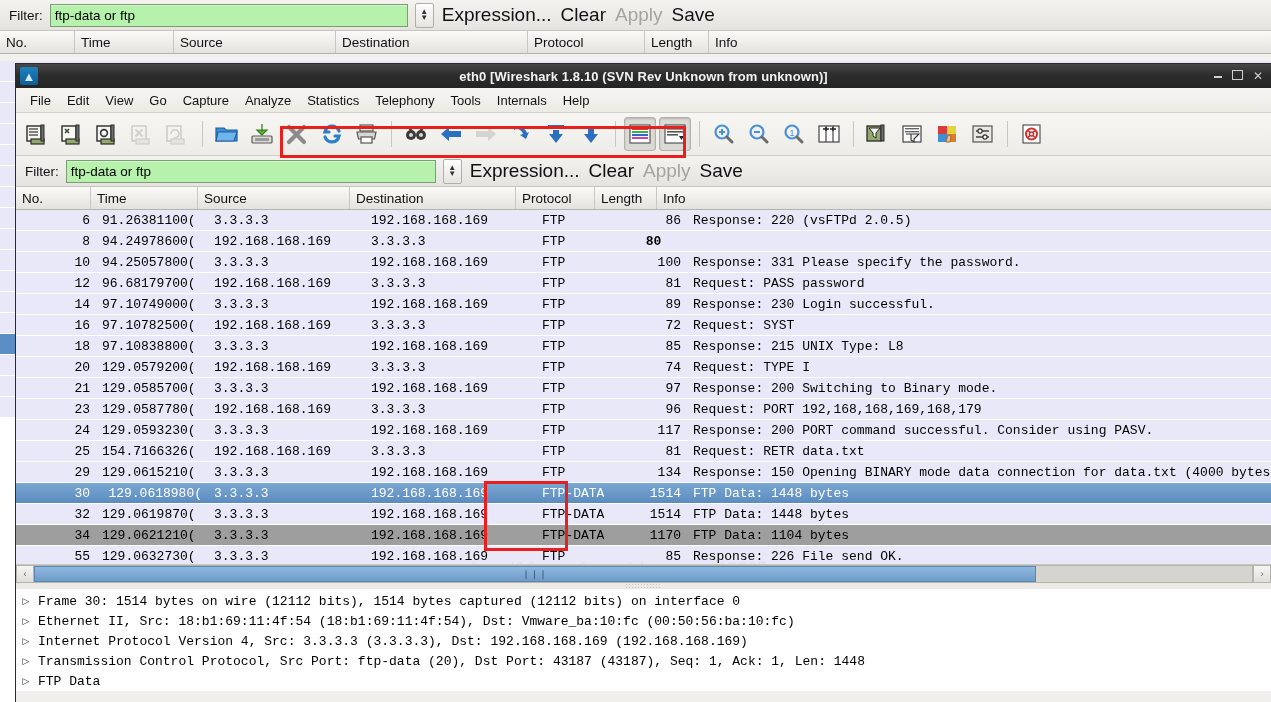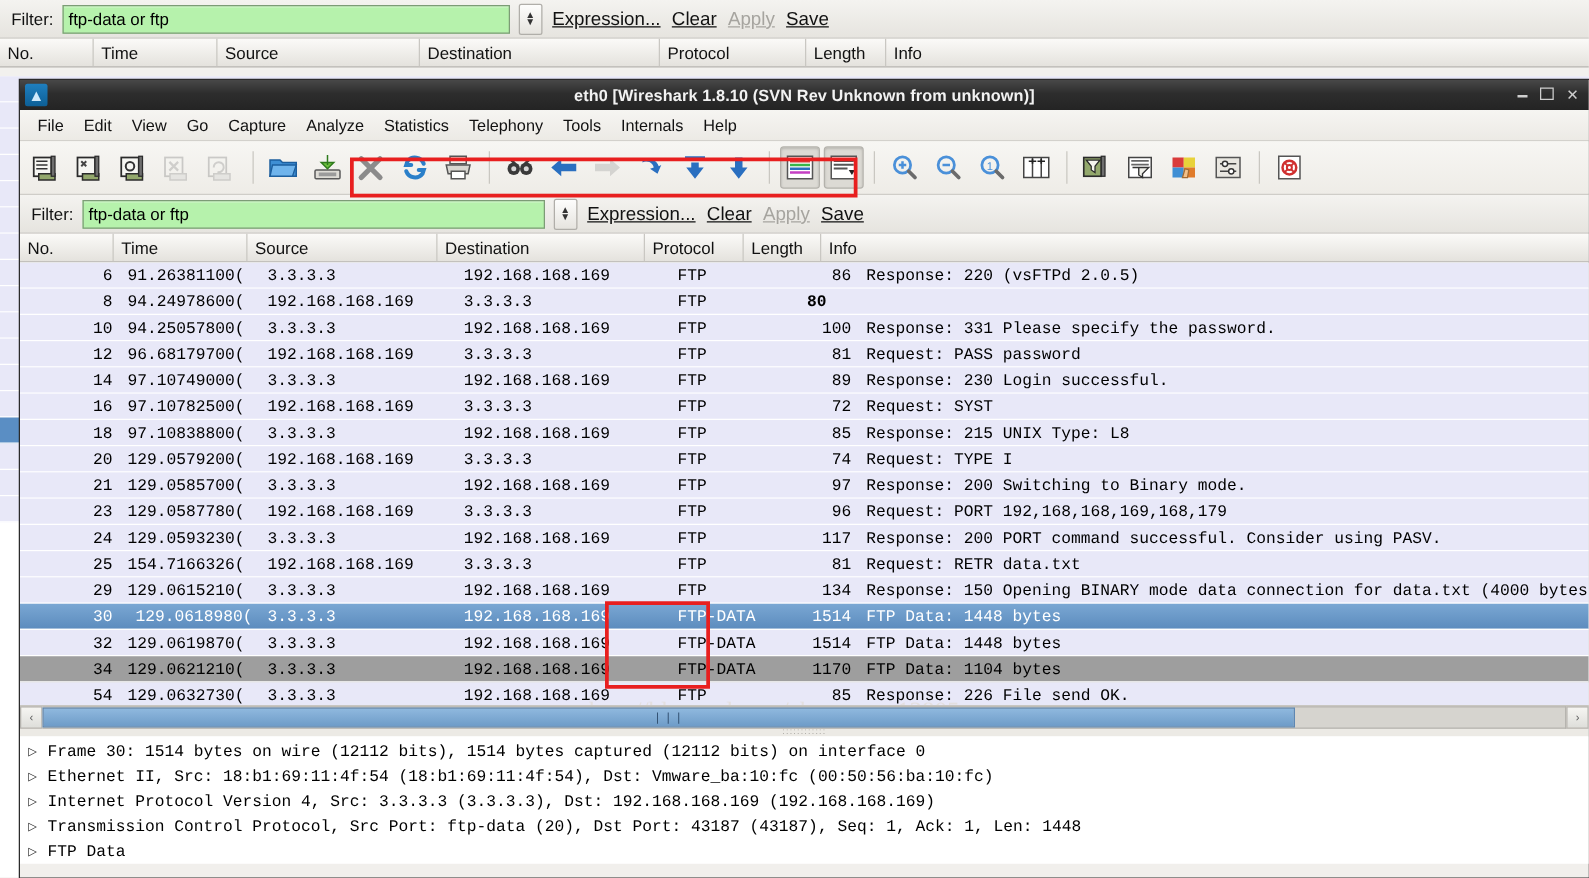--- a/index.html
+++ b/index.html
@@ -25,21 +25,21 @@
     background:#b6f2ac;border:1px solid #7c9c76;
     padding:0 4px;font-size:13.5px;color:#000;
     box-shadow:inset 0 1px 0 rgba(255,255,255,.4);
   }
   .spin-btn{
     width:17px;height:23px;border:1px solid #b0aea9;border-radius:2px;
     background:linear-gradient(#fdfdfc,#e6e4df);
     display:flex;flex-direction:column;align-items:center;justify-content:center;
     line-height:6px;font-size:8px;color:#333;cursor:pointer;
   }
-  .fbtn{font-size:15px;color:#111;cursor:pointer;padding:0 1px;text-decoration:underline;}
+  .fbtn{font-size:19px;color:#111;cursor:pointer;padding:0 1px;}
   .fbtn.disabled{color:#a6a49f;}
 
   
   .colhdr{
     display:flex;height:22px;align-items:stretch;
     background:linear-gradient(#fbfaf8,#e4e2dd);
     border-bottom:1px solid #b5b3ae;
     font-size:13.5px;
   }
   .colhdr .cell{
@@ -588,21 +588,21 @@
         <div class="prow marked">
           <div class="c mono no" style="width: 68px; text-align: right;">34</div>
           <div class="c mono time" style="width: 100px; text-align: left;">129.0621210(</div>
           <div class="c mono src" style="width: 145px; text-align: left;">3.3.3.3</div>
           <div class="c mono dst" style="width: 159px; text-align: left;">192.168.168.169</div>
           <div class="c mono proto" style="width: 72px; text-align: left;">FTP-DATA</div>
           <div class="c mono len" style="width: 55px; text-align: right;">1170</div>
           <div class="c mono info" style="flex: 1 1 0%; text-align: left;">FTP Data: 1104 bytes</div>
         </div>
         <div class="prow">
-          <div class="c mono no" style="width: 68px; text-align: right;">54</div>
+          <div class="c mono no" style="width: 68px; text-align: right;">55</div>
           <div class="c mono time" style="width: 100px; text-align: left;">129.0632730(</div>
           <div class="c mono src" style="width: 145px; text-align: left;">3.3.3.3</div>
           <div class="c mono dst" style="width: 159px; text-align: left;">192.168.168.169</div>
           <div class="c mono proto" style="width: 72px; text-align: left;">FTP</div>
           <div class="c mono len" style="width: 55px; text-align: right;">85</div>
           <div class="c mono info" style="flex: 1 1 0%; text-align: left;">Response: 226 File send OK.</div>
         </div>
       </div>
     <div id="watermark">http://blog.csdn.net/zhangyuan12805</div>
     <div class="redbox" id="proto-box" style="left: 468px; top: 271px; width: 78px; height: 64px; border-color: rgb(232, 31, 31);"></div>

